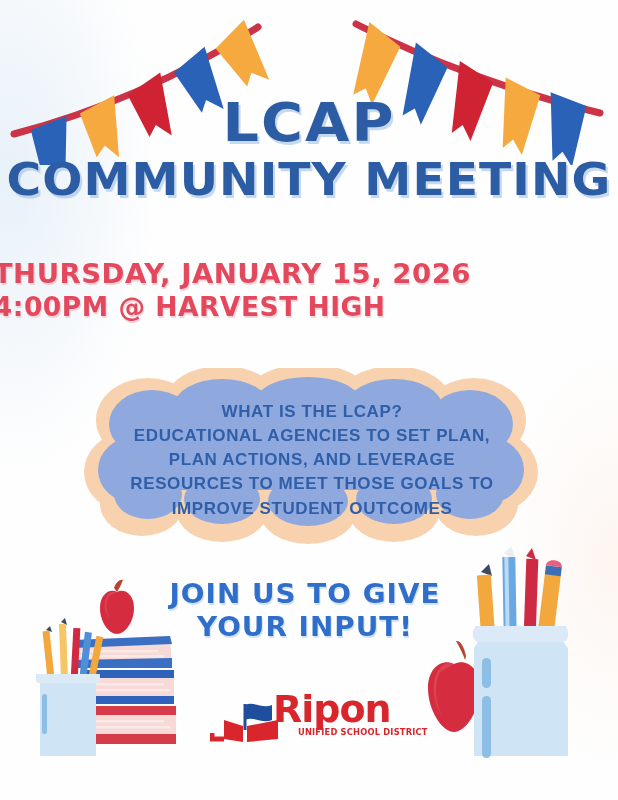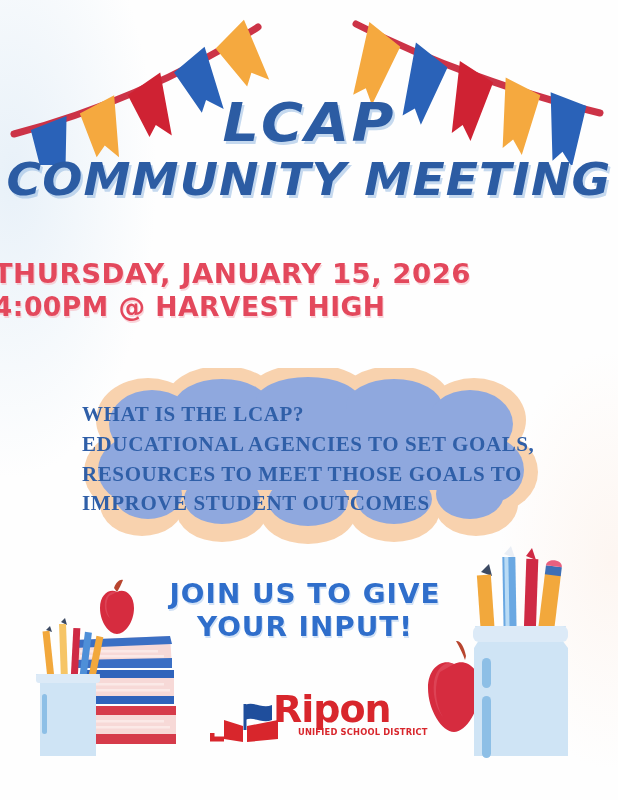--- a/index.html
+++ b/index.html
@@ -17,21 +17,21 @@
       radial-gradient(ellipse 200px 420px at 2% 22%, rgba(214,230,244,.55) 0%, rgba(255,255,255,0) 72%),
       radial-gradient(ellipse 160px 300px at 99% 70%, rgba(252,236,226,.45) 0%, rgba(255,255,255,0) 70%),
       #fefefe;
     overflow:hidden;
   }
 
   
   .bunting{position:absolute;top:0;left:0;width:618px;height:165px;pointer-events:none;}
 
   
-  .title-wrap{position:absolute;left:0;top:96px;width:618px;text-align:center;font-style:italic;}
+  .title-wrap{position:absolute;left:0;top:96px;width:618px;text-align:center;}
   .t-lcap{
     font-family:"DejaVu Sans", sans-serif;
     font-weight:700;
     font-size:54px;
     letter-spacing:2px;
     color:#2c5ca3;
     line-height:1;
     text-shadow:2px 3px 0 rgba(150,185,226,.55);
     transform:scaleX(1.06);
   }
@@ -63,24 +63,24 @@
     color:#e3485c;line-height:1.15;
     text-shadow:1px 2px 0 rgba(245,180,190,.55);
     transform:scaleX(1.02);
   }
 
   
   .cloud-wrap{position:absolute;left:82px;top:368px;width:460px;height:180px;}
   .cloud-svg{position:absolute;left:0;top:0;}
   .cloud-text{
     position:absolute;left:0;top:32px;width:460px;
-    text-align:left;
-    font-family:Liberation Serif, serif;
+    text-align:center;
+    font-family:Liberation Sans, sans-serif;
     font-weight:700;
-    font-size:21px;
+    font-size:17px;
     letter-spacing:.6px;
     line-height:1.42;
     color:#2f5fa8;
     transform:scaleX(1.0);
   }
   .cloud-text div{white-space:nowrap;}
 
   
   .join-wrap{position:absolute;left:0;top:578px;width:610px;text-align:center;}
   .j-line{
@@ -197,21 +197,22 @@
           <ellipse cx="66" cy="126" rx="34" ry="25"></ellipse>
           <ellipse cx="140" cy="131" rx="38" ry="25"></ellipse>
           <ellipse cx="226" cy="133" rx="40" ry="25"></ellipse>
           <ellipse cx="312" cy="131" rx="38" ry="25"></ellipse>
           <ellipse cx="388" cy="126" rx="34" ry="25"></ellipse>
         </g>
       </g>
     </svg>
     <div class="cloud-text">
       <div>WHAT IS THE LCAP?</div>
-      <div>EDUCATIONAL AGENCIES TO SET GOALS,</div>
+      <div>EDUCATIONAL AGENCIES TO SET PLAN,</div>
+      <div>PLAN ACTIONS, AND LEVERAGE</div>
       <div>RESOURCES TO MEET THOSE GOALS TO</div>
       <div>IMPROVE STUDENT OUTCOMES</div>
     </div>
   </div>
 
   <div class="join-wrap">
     <div class="j-line">JOIN US TO GIVE</div>
     <div class="j-line">YOUR INPUT!</div>
   </div>
 

